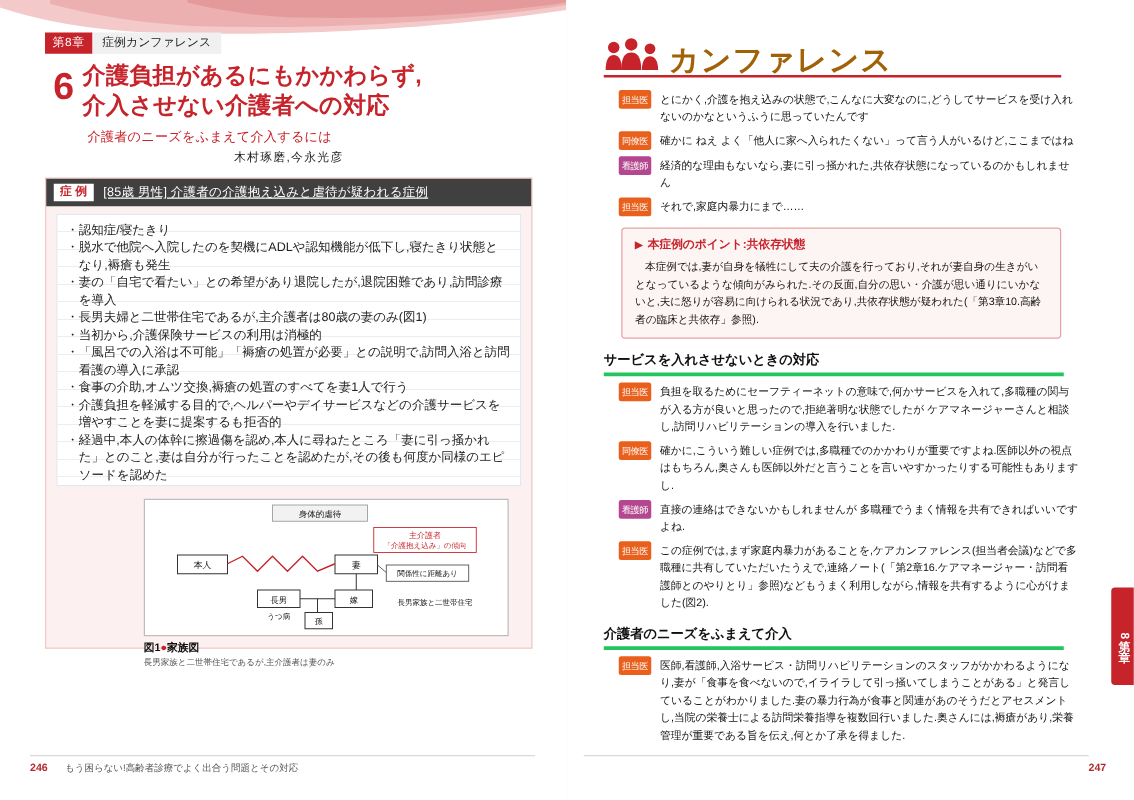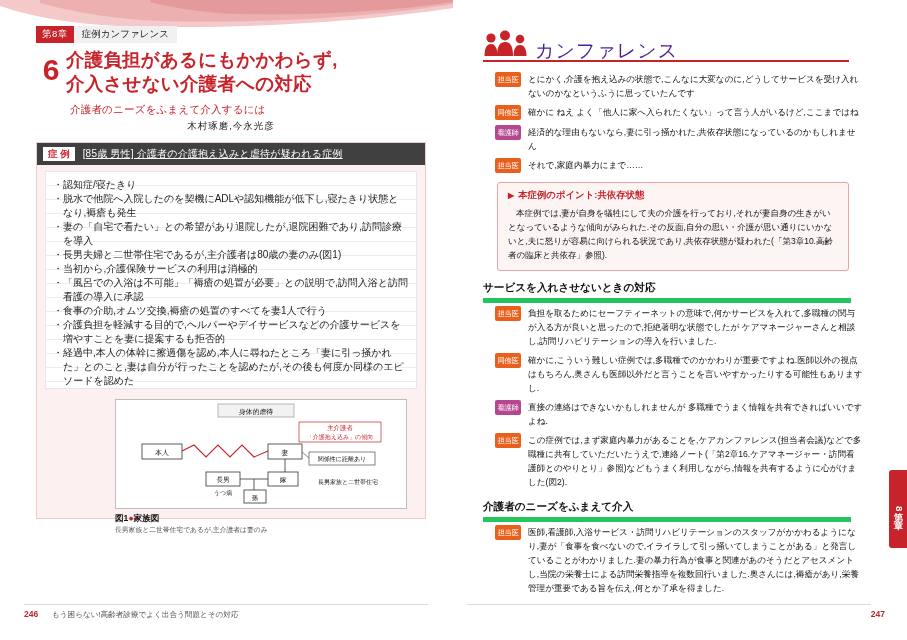--- a/index.html
+++ b/index.html
@@ -80,21 +80,21 @@
 
   
   .footer-rule{position:absolute;left:24px;top:604px;width:404px;height:1px;background:#d9d9d9;}
   .folio-l{position:absolute;left:24px;top:609px;font-size:8.5px;color:#b3282d;font-weight:bold;}
   .footer-txt{position:absolute;left:52px;top:610px;font-size:7.6px;color:#555;}
   .folio-r{position:absolute;right:22px;top:609px;font-size:8.5px;color:#b3282d;font-weight:bold;}
   .footer-rule-r{position:absolute;left:14px;top:604px;width:404px;height:1px;background:#d9d9d9;}
 
   
   .conf-head{position:absolute;left:30px;top:30px;display:flex;align-items:flex-end;}
-  .conf-title{color:#4c1d95;font-size:19px;font-weight:normal;letter-spacing:1px;line-height:1;}
+  .conf-title{color:#a16207;font-size:24px;font-weight:bold;letter-spacing:1px;line-height:1;}
   .people{margin-right:6px;}
 
   .conf-rule{position:absolute;left:30px;top:60px;width:366px;height:2px;background:#c7232b;}
 
   .dlg{position:absolute;left:42px;width:368px;display:flex;}
   .tag{
     flex:0 0 26px;width:26px;height:15px;border-radius:2px;
     font-size:7.3px;line-height:7.5px;color:#fff;text-align:center;
     display:flex;align-items:center;justify-content:center;
     margin-right:7px;box-sizing:border-box;padding:1px;
@@ -110,21 +110,21 @@
     border:1px solid #e8a3a3;background:#fdf4f4;border-radius:3px;
     padding:6px 10px 8px 10px;box-sizing:border-box;
   }
   .point-title{color:#c7232b;font-size:9.4px;font-weight:bold;margin-bottom:4px;display:flex;align-items:center;}
   .point-title .tri{color:#c7232b;margin-right:4px;font-size:8px;}
   .point-body{font-size:8.5px;line-height:14px;color:#111;text-indent:8px;}
 
   .sec-h{
     position:absolute;left:30px;width:368px;
     font-size:10.6px;font-weight:bold;color:#111;
-    border-bottom:5px solid #22c55e;padding-bottom:3px;
+    border-bottom:3px solid #22c55e;padding-bottom:3px;
   }
 
   
   .side-tab{
     position:absolute;right:0;top:470px;width:18px;height:78px;
     background:#c7232b;color:#fff;font-size:9.5px;font-weight:bold;
     display:flex;align-items:center;justify-content:center;
     border-radius:3px 0 0 3px;
   }
   .side-tab span{writing-mode:vertical-rl;letter-spacing:1px;}

